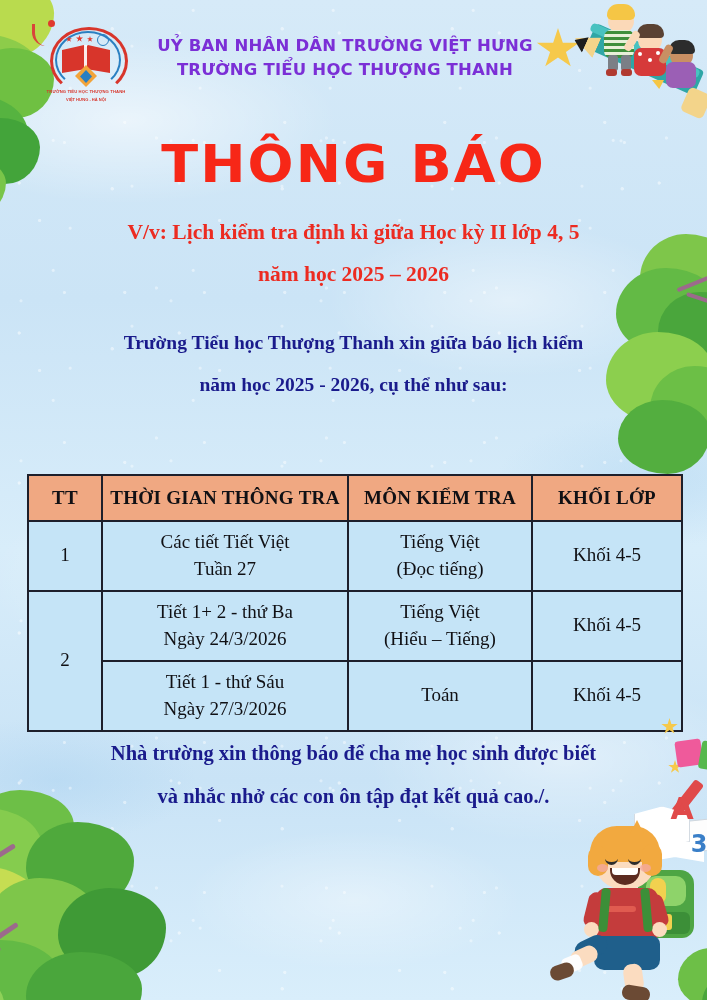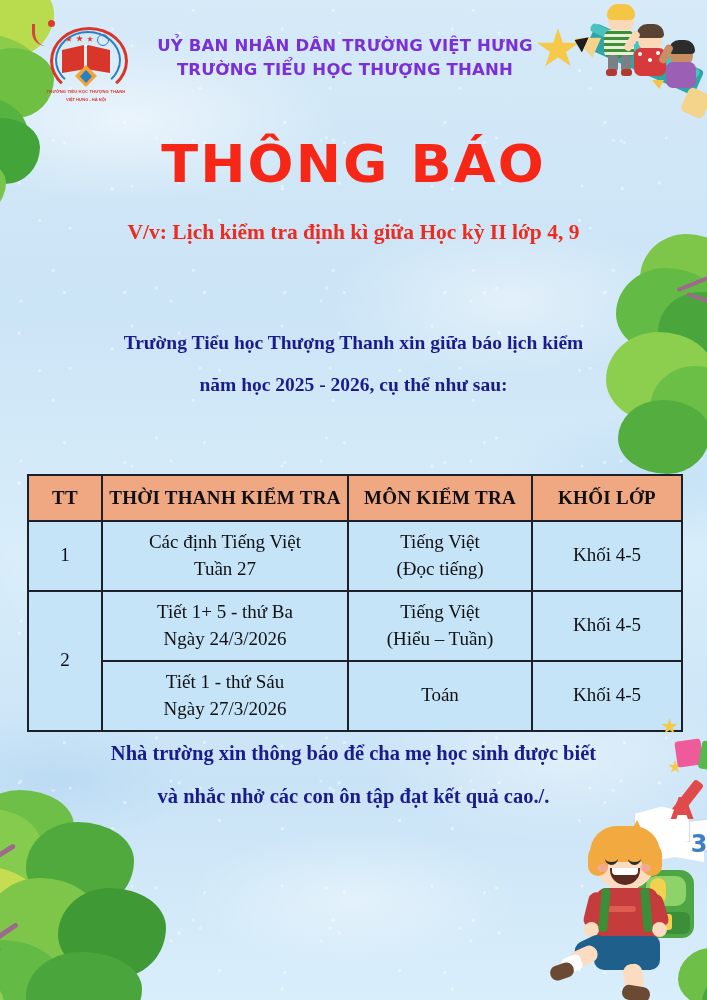--- a/index.html
+++ b/index.html
@@ -176,21 +176,22 @@
     <div style="position:absolute;left:78px;top:62px;width:30px;height:26px;border-radius:7px;background:#9b5fb5;"></div>
     <div style="position:absolute;left:74px;top:44px;width:8px;height:20px;background:#c98f63;border-radius:4px;transform:rotate(28deg);"></div>
 
     <div style="position:absolute;left:64px;top:80px;width:12px;height:9px;background:#f5c645;
                 clip-path:polygon(0 0,100% 0,60% 100%);"></div>
   </div>
 
   <div id="title">THÔNG BÁO</div>
 
   <div id="subtitle">
-    <div>V/v: Lịch kiểm tra định kì giữa Học kỳ II lớp 4, 9</div>
+    <div>V/v: Lịch kiểm tra định kì giữa Học kỳ II lớp 4, 5</div>
+    <div>năm học 2025 – 2026</div>
   </div>
 
   <div class="deco" style="left:604px;top:240px;width:130px;height:230px;">
     <div class="leafblob" style="left:36px;top:-6px;width:96px;height:86px;background:#7ec64a;"></div>
     <div class="leafblob" style="left:12px;top:28px;width:104px;height:88px;background:#63ba45;"></div>
     <div class="leafblob" style="left:54px;top:52px;width:88px;height:76px;background:#4aa63c;"></div>
     <div class="leafblob" style="left:2px;top:92px;width:108px;height:92px;background:#8ccf4e;"></div>
     <div class="leafblob" style="left:46px;top:126px;width:92px;height:82px;background:#6cbf46;"></div>
     <div class="leafblob" style="left:14px;top:160px;width:92px;height:74px;background:#53ae3f;"></div>
     <div style="position:absolute;left:72px;top:42px;width:34px;height:4px;background:#9c6a8c;transform:rotate(-22deg);border-radius:2px;"></div>
@@ -206,47 +207,47 @@
     <table>
       <colgroup>
         <col class="c1">
           <col class="c2">
           <col class="c3">
           <col class="c4">
       </colgroup>
       <thead>
         <tr>
           <th>TT</th>
-          <th>THỜI THANH KIỂM TRA</th>
+          <th>THỜI GIAN THÔNG TRA</th>
           <th>MÔN KIỂM TRA</th>
           <th>KHỐI LỚP</th>
         </tr>
       </thead>
       <tbody>
         <tr>
           <td>1</td>
           <td>
-            <div>Các định Tiếng Việt</div>
+            <div>Các tiết Tiết Việt</div>
             <div>Tuần 27</div>
           </td>
           <td>
             <div>Tiếng Việt</div>
             <div>(Đọc tiếng)</div>
           </td>
           <td>Khối 4-5</td>
         </tr>
         <tr>
           <td rowspan="2">2</td>
           <td>
-            <div>Tiết 1+ 5 - thứ Ba</div>
+            <div>Tiết 1+ 2 - thứ Ba</div>
             <div>Ngày 24/3/2026</div>
           </td>
           <td>
             <div>Tiếng Việt</div>
-            <div>(Hiểu – Tuần)</div>
+            <div>(Hiểu – Tiếng)</div>
           </td>
           <td>Khối 4-5</td>
         </tr>
         <tr>
           <td>
             <div>Tiết 1 - thứ Sáu</div>
             <div>Ngày 27/3/2026</div>
           </td>
           <td>Toán</td>
           <td>Khối 4-5</td>

